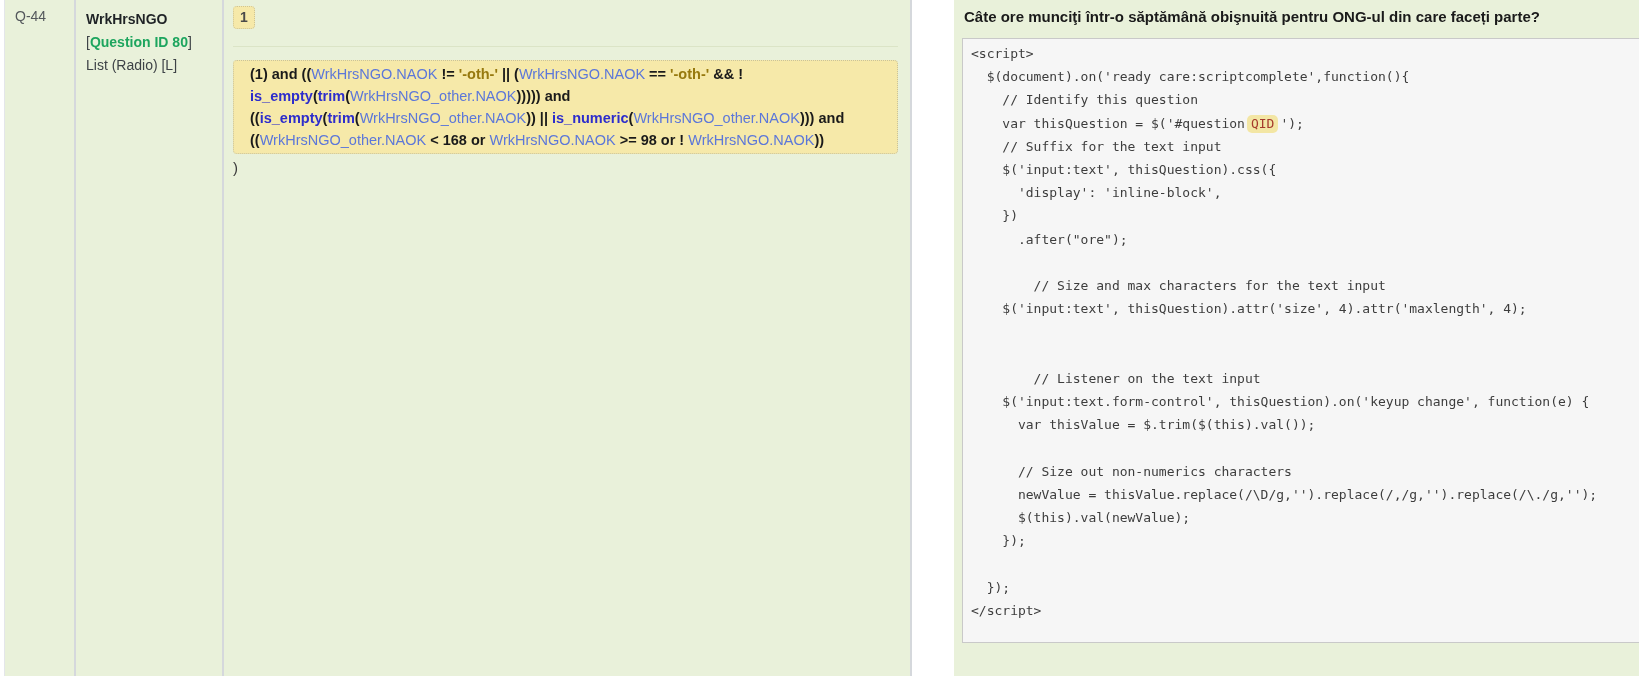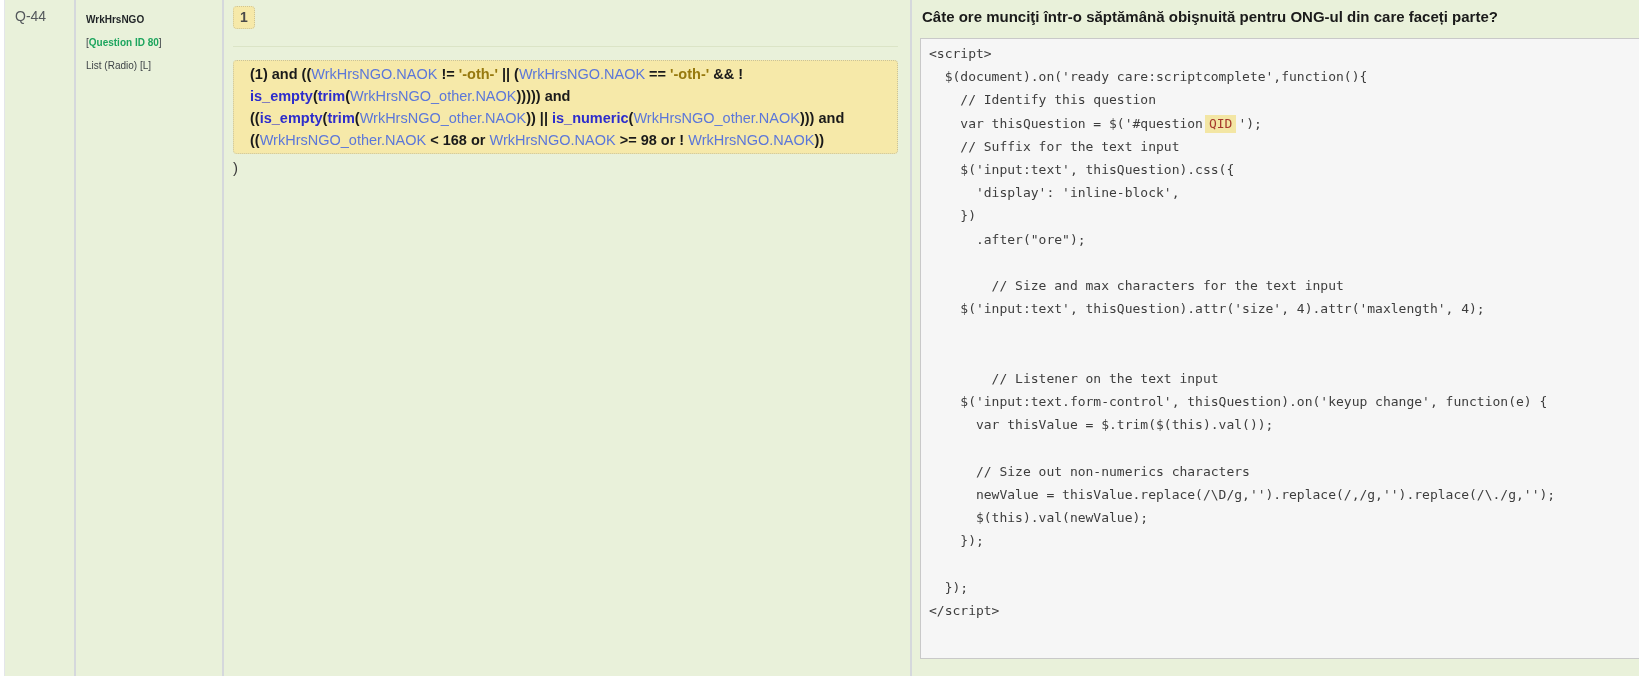--- a/index.html
+++ b/index.html
@@ -22,35 +22,36 @@
   }
   .cell-code {
     width: 71px;
     padding: 8px 6px 0 10px;
     font-size: 14px;
     color: #54585c;
   }
   .cell-name {
     width: 148px;
     padding: 8px 8px 0 10px;
-    font-size: 10px;
+    font-size: 14px;
     line-height: 23px;
     color: #3e4347;
   }
   .q-name { font-weight: bold; color: #1f2326; }
   .q-bracket { color: #3e4347; }
   .q-qid { color: #1da55e; font-weight: bold; }
   .cell-validation {
     width: 688px;
     padding: 6px 12px 0 5px;
   }
   .cell-question {
     flex: 1;
     border-right: none;
     padding: 6px 0 0 8px;
+    margin-left: 42px;
   }
   .default-badge {
     display: inline-block;
     margin-left: 4px;
     padding: 2px 6px 3px;
     background: #f6e9a9;
     border: 1px dotted #cfc493;
     border-radius: 4px;
     font-size: 14px;
     font-weight: bold;
@@ -88,31 +89,31 @@
     padding: 2px 8px 0 2px;
     font-size: 15px;
     font-weight: bold;
     color: #1a1a1a;
   }
   .script-box {
     margin-top: 13px;
     background: #f6f6f6;
     border: 1px solid #c9c9c9;
     border-right: none;
-    padding: 3px 8px 36px;
+    padding: 3px 8px 20px;
     font-family: "DejaVu Sans Mono", monospace;
     font-size: 13px;
     line-height: 23.2px;
     color: #3d3d3d;
   }
   .code-line { white-space: pre; min-height: 23.2px; }
   .qid-token {
     background: #f3e6a4;
     color: #a5392b;
-    border-radius: 0;
+    border-radius: 5px;
     padding: 1px 4px 2px;
     margin: 0 2px;
   }
 </style>
 </head>
 <body>
 
 <div class="logic-row">
 
   <div class="cell cell-code">

